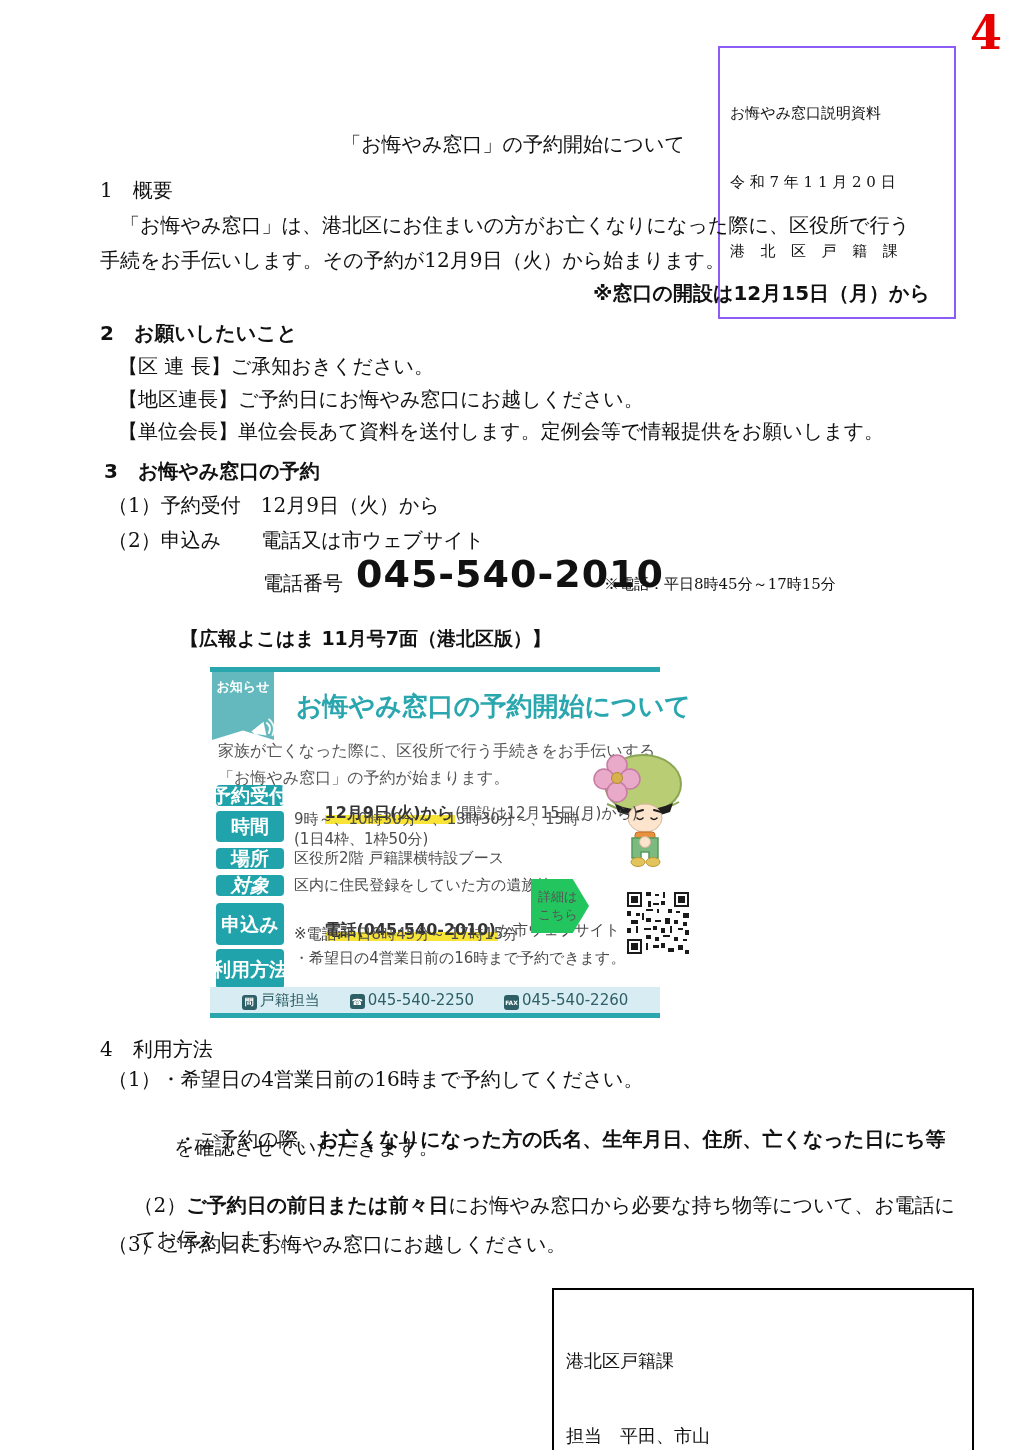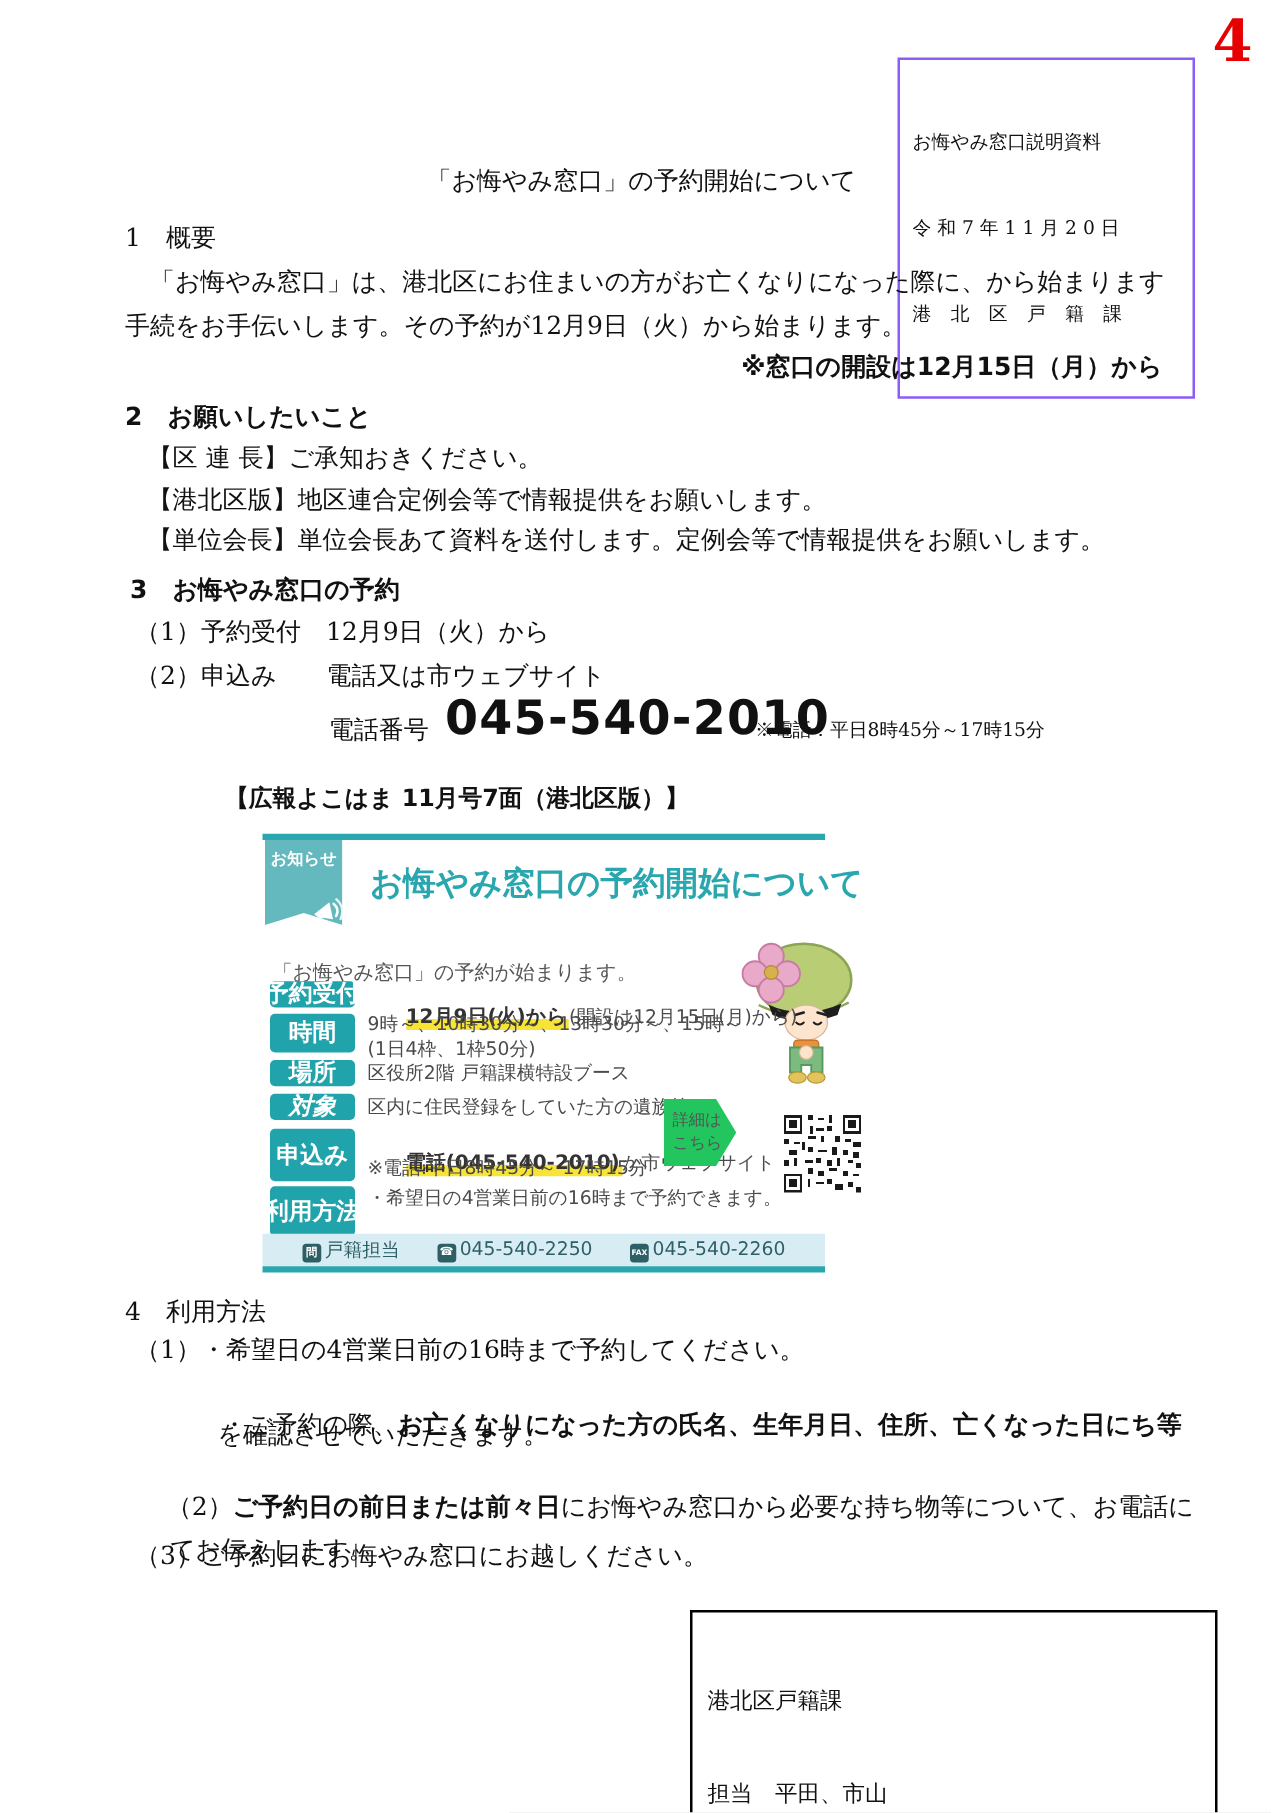--- a/index.html
+++ b/index.html
@@ -80,27 +80,27 @@
 
   <div class="abs header-box">
     <span class="hb-line">お悔やみ窓口説明資料</span>
     <span class="hb-line">令 和 7 年 1 1 月 2 0 日</span>
     <span class="hb-line hb-just">港  北  区  戸  籍  課</span>
   </div>
 
   <div class="abs doc-title">「お悔やみ窓口」の予約開始について</div>
 
   <div class="abs h-serif" style="left:100px;top:177px;">1　概要</div>
-  <div class="abs doc" style="left:100px;top:212px;">　「お悔やみ窓口」は、港北区にお住まいの方がお亡くなりになった際に、から始まります</div>
+  <div class="abs doc" style="left:100px;top:212px;">　「お悔やみ窓口」は、港北区にお住まいの方がお亡くなりになった際に、区役所で行う</div>
   <div class="abs doc" style="left:100px;top:247px;">手続をお手伝いします。その予約が12月9日（火）から始まります。</div>
   <div class="abs h-gothic" style="right:96px;top:280px;">※窓口の開設は12月15日（月）から</div>
 
   <div class="abs h-gothic" style="left:100px;top:320px;">2　お願いしたいこと</div>
   <div class="abs doc" style="left:118px;top:353px;">【区 連 長】ご承知おきください。</div>
-  <div class="abs doc" style="left:118px;top:386px;">【港北区版】地区連合定例会等で情報提供をお願いします。</div>
+  <div class="abs doc" style="left:118px;top:386px;">【地区連長】ご予約日にお悔やみ窓口にお越しください。</div>
   <div class="abs doc" style="left:118px;top:418px;">【単位会長】単位会長あて資料を送付します。定例会等で情報提供をお願いします。</div>
 
   <div class="abs h-gothic" style="left:104px;top:458px;">3　お悔やみ窓口の予約</div>
   <div class="abs doc" style="left:108px;top:492px;">（1）予約受付　12月9日（火）から</div>
   <div class="abs doc" style="left:108px;top:527px;">（2）申込み　　電話又は市ウェブサイト</div>
   <div class="abs phone-label">電話番号</div>
   <div class="abs phone-number">045-540-2010</div>
   <div class="abs phone-note">※電話：平日8時45分～17時15分</div>
 
   <div class="abs h-gothic" style="left:180px;top:626px;font-size:19px;">【広報よこはま 11月号7面（港北区版）】</div>
@@ -115,20 +115,21 @@
           <g transform="rotate(-12 15 12)">
             <path d="M3 12 L17 5 L17 19 L9 16 L9 20 L5 20 L5 14 Z" fill="#ffffff"></path>
             <path d="M20 7 q4 5 0 10" stroke="#ffffff" stroke-width="2" fill="none" stroke-linecap="round"></path>
             <path d="M23 4 q6 8 0 16" stroke="#ffffff" stroke-width="2" fill="none" stroke-linecap="round" opacity="0.85"></path>
           </g>
         </svg>
       </span>
     </div>
 
     <div class="abs flyer-title">お悔やみ窓口の予約開始について</div>
+    <div class="abs flyer-intro1">家族が亡くなった際に、区役所で行う手続きをお手伝いする</div>
     <div class="abs flyer-intro2">「お悔やみ窓口」の予約が始まります。</div>
 
     <div class="abs" style="left:352px;top:64px;">
       <svg width="90" height="125" viewBox="0 0 90 125">
         <ellipse cx="50" cy="34" rx="38" ry="29" fill="#b9ce74" stroke="#8aa553" stroke-width="2"></ellipse>
         <path d="M14 54 Q50 72 86 52" fill="none" stroke="#8aa553" stroke-width="2"></path>
         <g>
           <circle cx="24" cy="15" r="10" fill="#e9a9c9" stroke="#c77ba3" stroke-width="1.5"></circle>
           <circle cx="11" cy="29" r="10" fill="#e9a9c9" stroke="#c77ba3" stroke-width="1.5"></circle>
           <circle cx="37" cy="29" r="10" fill="#e9a9c9" stroke="#c77ba3" stroke-width="1.5"></circle>

